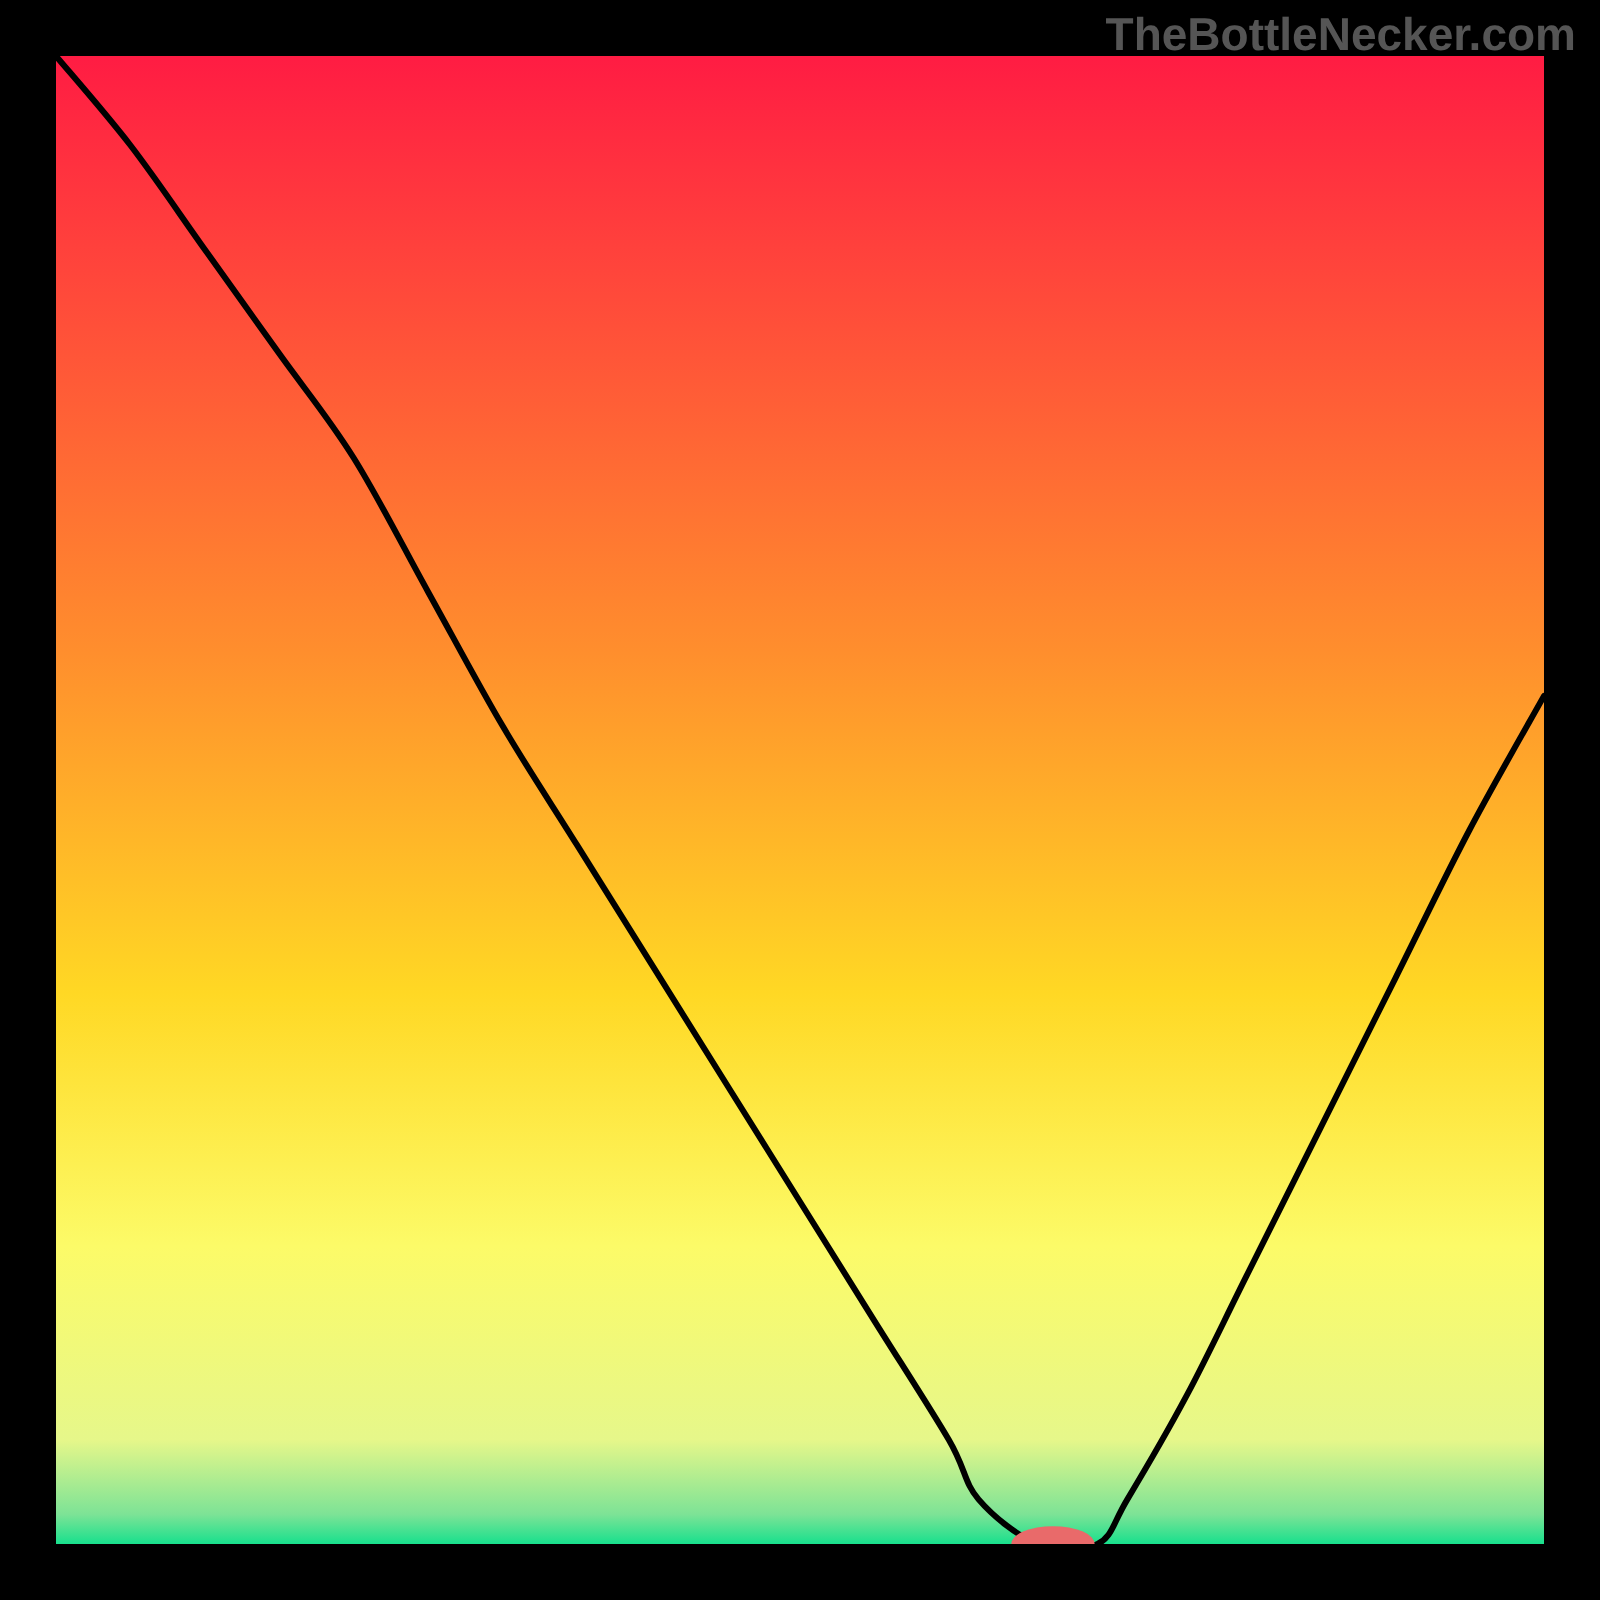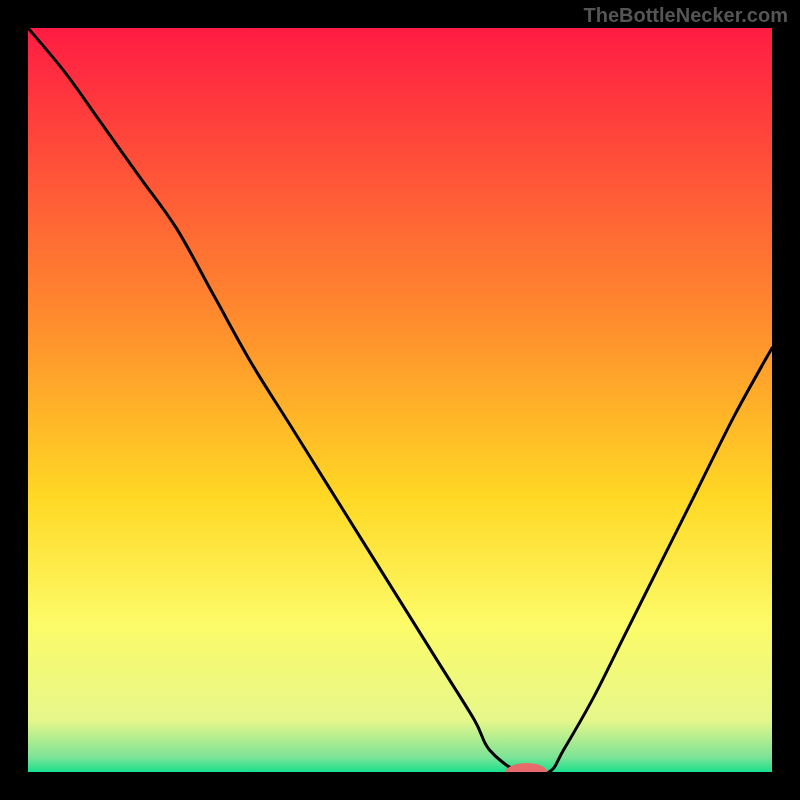--- a/index.html
+++ b/index.html
@@ -9,21 +9,21 @@
     height: 800px;
     background: #000;
     font-family: Arial, sans-serif;
     position: relative;
   }
   .watermark {
     position: absolute;
     top: 4px;
     right: 12px;
     color: #555;
-    font-size: 20px;
+    font-size: 23px;
     font-weight: bold;
     z-index: 10;
   }
   .plot-area {
     position: absolute;
     left: 28px;
     top: 28px;
     width: 744px;
     height: 744px;
     overflow: hidden;

